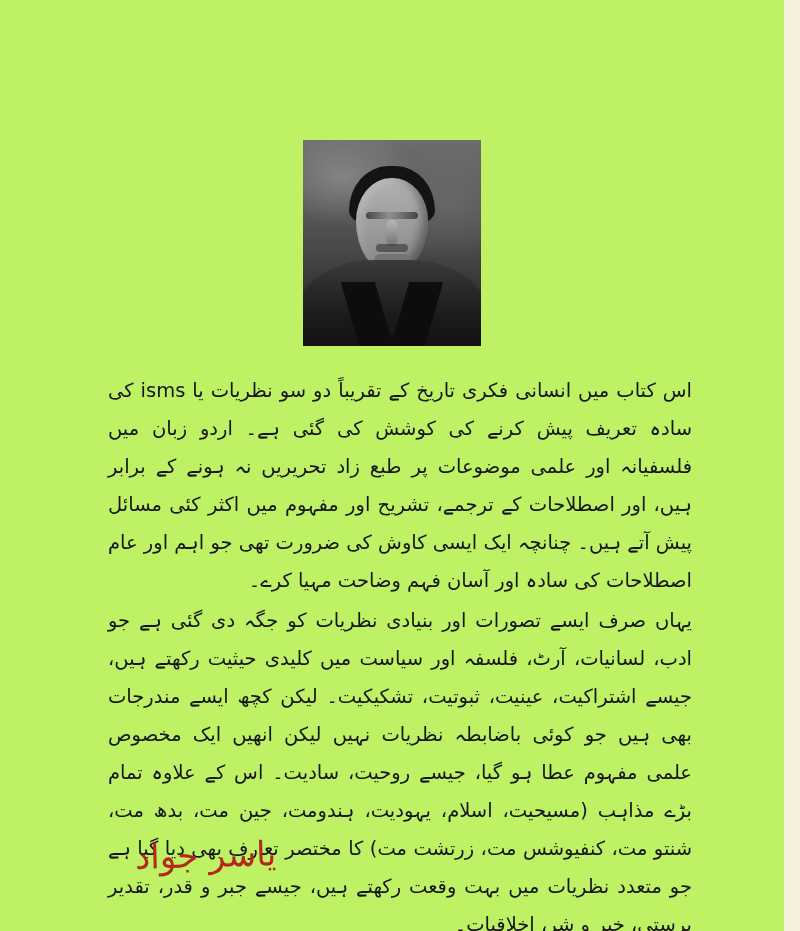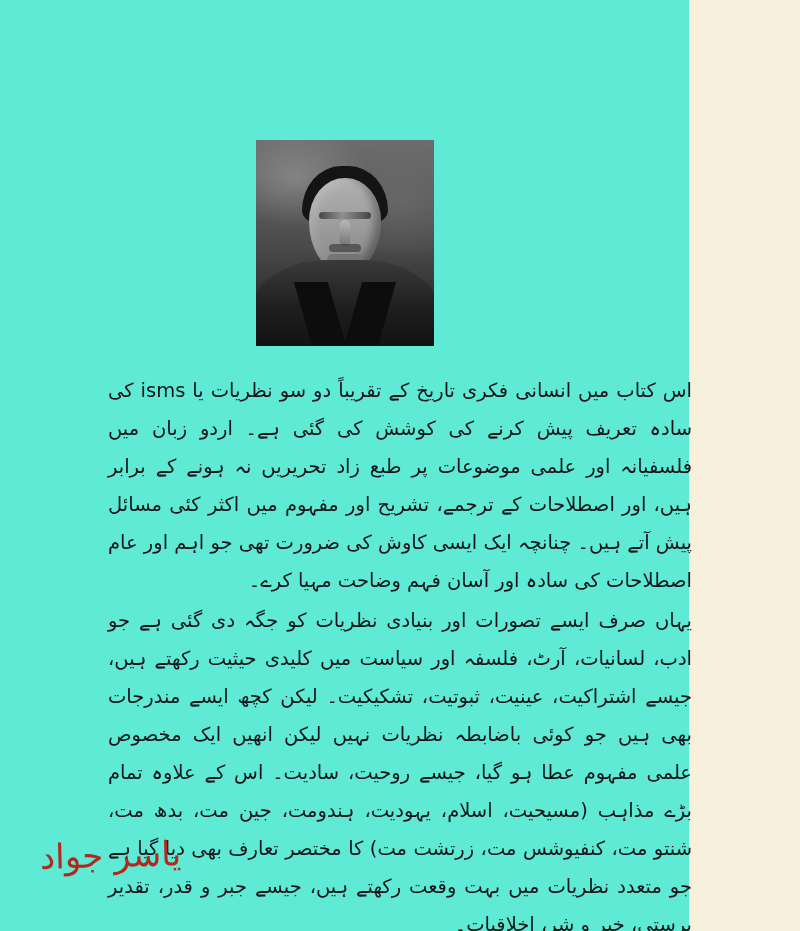--- a/index.html
+++ b/index.html
@@ -10,23 +10,23 @@
   body {
     width: 800px;
     height: 931px;
     background: #f7f0dc;
     font-family: "DejaVu Sans", sans-serif;
     overflow: hidden;
   }
 
   .page {
     position: relative;
-    width: 689px;
+    width: 784px;
     height: 931px;
-    background: #5eead4;
+    background: #bef264;
     box-sizing: border-box;
   }
 
   
   .portrait-wrap {
     position: absolute;
     left: 50%;
     transform: translateX(-50%);
     top: 140px;
     width: 178px;

